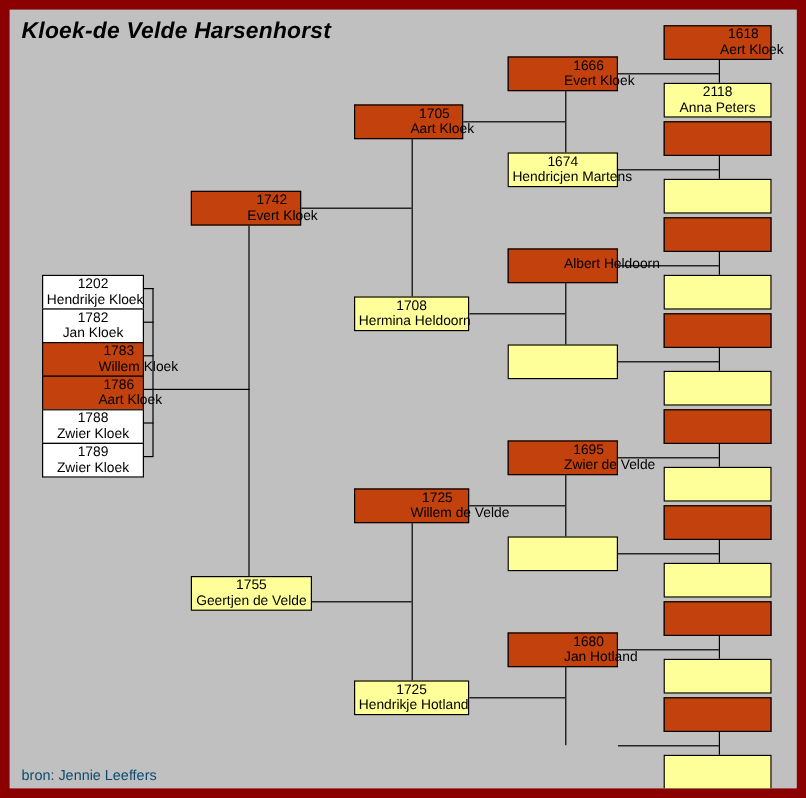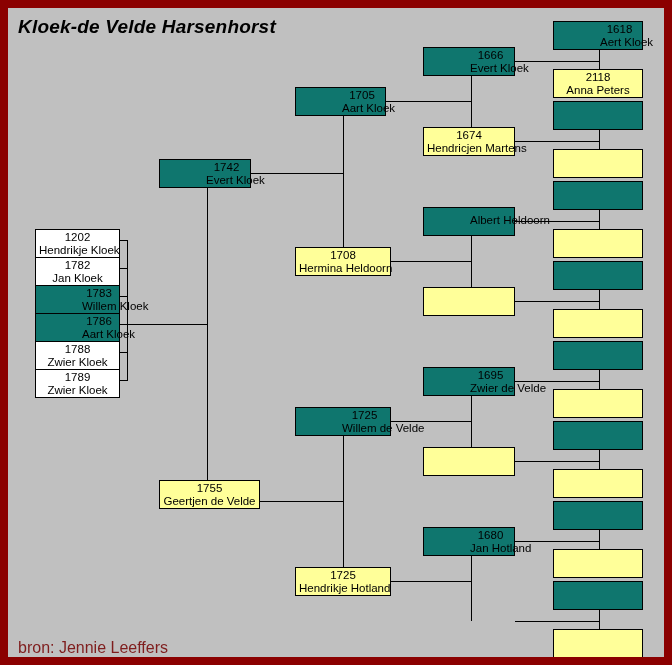--- a/index.html
+++ b/index.html
@@ -33,38 +33,38 @@
     font-weight: bold;
     font-style: italic;
     color: #000000;
     letter-spacing: 0.2px;
     white-space: nowrap;
   }
   #source {
     position: absolute;
     left: 10px;
     top: 631px;
-    font-size: 16px;
-    color: #7f1d1d;
+    font-size: 12px;
+    color: #0c4a6e;
     white-space: nowrap;
   }
   .node {
     position: absolute;
     box-sizing: border-box;
     border: 1px solid #000000;
     background: #ffffff;
     padding: 1px 3px 0 3px;
     font-size: 11.5px;
     line-height: 13px;
     color: #000000;
     overflow: visible;
     white-space: nowrap;
     z-index: 3;
   }
-  .node.bright { background: #0f766e; padding-left: 46px; }
+  .node.bright { background: #c2410c; padding-left: 46px; }
   .node.light  { background: #ffff99; }
   .node.white  { background: #ffffff; }
   .node .yr { display: block; height: 13px; }
   .node .nm { display: block; height: 13px; }
   .node.noyear .yr { visibility: hidden; height: 0; }
   .node.noyear { padding-top: 6px; }
   .link {
     position: absolute;
     background: #000000;
     z-index: 1;

